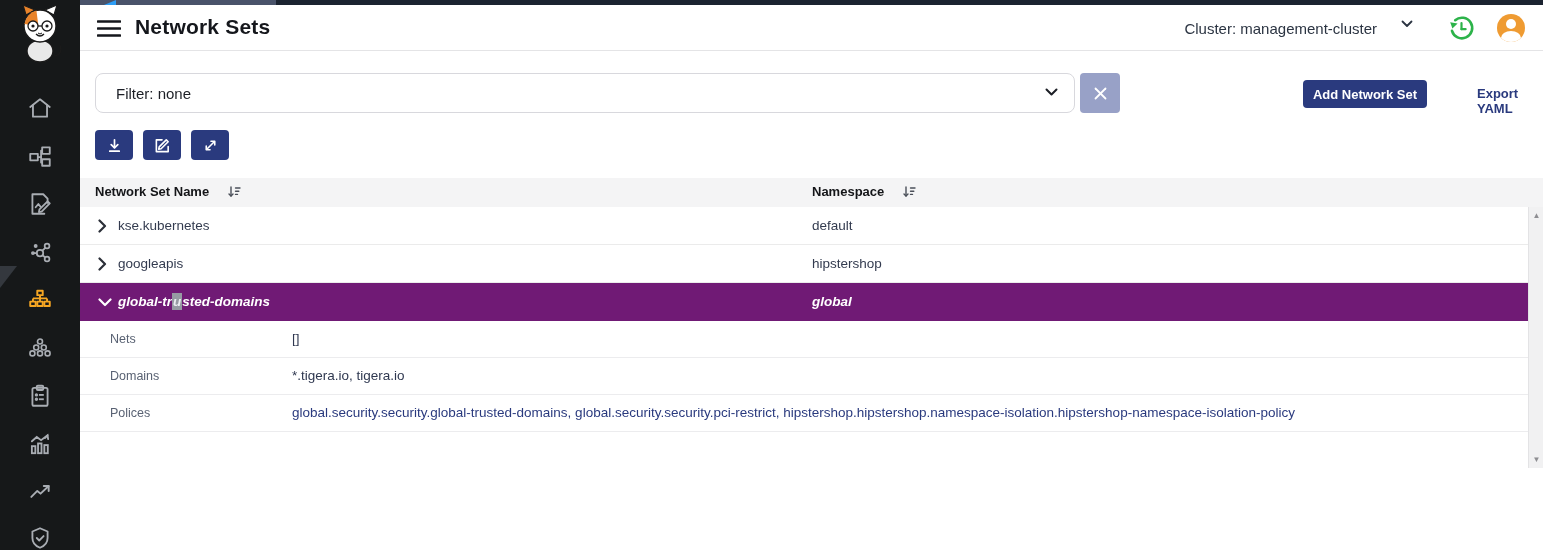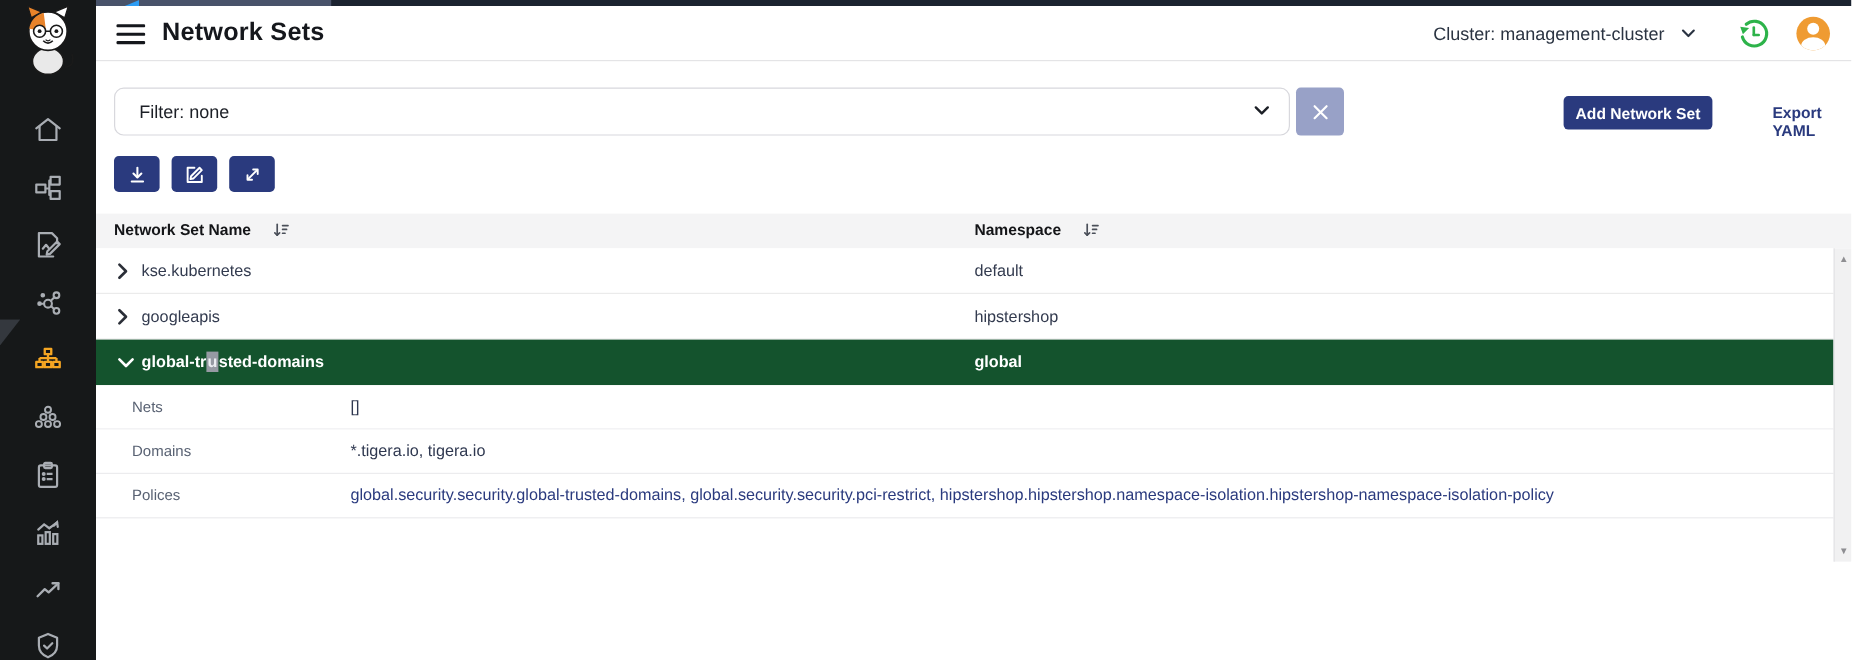--- a/index.html
+++ b/index.html
@@ -15,21 +15,21 @@
   .sidebar { position:absolute; left:0; top:0; width:80px; height:550px; background:#161819; z-index:5; }
   .logo { position:absolute; left:13px; top:2px; }
   .nav-item { position:absolute; left:27px; width:26px; height:26px; }
   .wedge { position:absolute; left:0; top:266px; width:17px; height:22px; background:#34383e; clip-path:polygon(0 0,100% 0,0 100%); }
 
   
   .header { position:absolute; left:80px; top:5px; right:0; height:46px; background:#fff; border-bottom:1px solid #e4e4e6; z-index:4; }
   .hamburger { position:absolute; left:17px; top:14px; cursor:pointer; }
   .page-title { position:absolute; left:55px; top:10px; font-size:21px; font-weight:700; color:#15171c; letter-spacing:.2px; }
   .header-right { position:absolute; right:18px; top:0; height:46px; display:flex; align-items:center; gap:22px; }
-  .cluster-sel { display:flex; align-items:center; gap:14px; font-size:15px; color:#2b3442; cursor:pointer; margin-right:12px; }
+  .cluster-sel { display:flex; align-items:flex-start; gap:24px; font-size:15px; color:#2b3442; cursor:pointer; margin-right:12px; }
   .avatar { width:28px; height:28px; border-radius:50%; background:#ef9b32; position:relative; overflow:hidden; cursor:pointer; }
   .avatar .head { position:absolute; left:9px; top:5px; width:10px; height:10px; border-radius:50%; background:#fff; }
   .avatar .shoulders { position:absolute; left:4px; top:17px; width:20px; height:14px; border-radius:50%; background:#fff; }
 
   
   .content { position:absolute; left:80px; top:51px; right:0; bottom:0; background:#fff;padding-left:20px; }
   .filter-box { position:absolute; left:15px; top:22px; width:980px; height:40px; border:1px solid #d8d8dd; border-radius:8px; background:#fff; cursor:pointer; }
   .filter-box .ftext { position:absolute; left:20px; top:11px; font-size:15px; color:#1c1f26; }
   .filter-box .fchev { position:absolute; right:16px; top:14px; }
   .clear-btn { position:absolute; left:1000px; top:22px; width:40px; height:40px; background:#98a1c7; border:none; border-radius:4px; cursor:pointer; display:flex; align-items:center; justify-content:center; }
@@ -41,21 +41,21 @@
   
   .thead { position:absolute; left:0; top:127px; right:0; height:29px; background:#f4f4f5; }
   .th { position:absolute; top:6px; font-size:13px; font-weight:700; color:#141518; display:flex; align-items:center; gap:18px; cursor:pointer; }
   .th1 { left:15px; } .th2 { left:732px; }
 
   .tbody { position:absolute; left:0; top:156px; right:15px; }
   .trow { position:relative; height:38px; border-bottom:1px solid #ebebeb; background:#fff; cursor:pointer; }
   .trow .chev { position:absolute; left:18px; top:12px; }
   .trow .rname { position:absolute; left:38px; top:11px; font-size:13.5px; color:#333b4f; }
   .trow .rns { position:absolute; left:732px; top:11px; font-size:13.5px; color:#333b4f; }
-  .trow.selected { background:#14532d; border-bottom:none; }
+  .trow.selected { background:#701a75; border-bottom:none;font-style:italic; }
   .trow.selected .rname, .trow.selected .rns { color:#fff; font-weight:600; }
   .cursor-block { background:#969aa3; color:#eceef2; padding:1px 1px; }
 
   .drow { position:relative; height:37px; border-bottom:1px solid #ececee; background:#fff; }
   .drow .dlabel { position:absolute; left:30px; top:11px; font-size:12.5px; color:#596273; }
   .drow .dvalue { position:absolute; left:212px; top:10px; font-size:13.5px; color:#2f3850; }
   .drow .dvalue.linky { color:#2a3a7e; cursor:pointer; }
 
   
   .vscroll { position:absolute; right:0; top:156px; width:15px; height:261px; background:#f1f1f2; border-left:1px solid #e3e3e5; }

